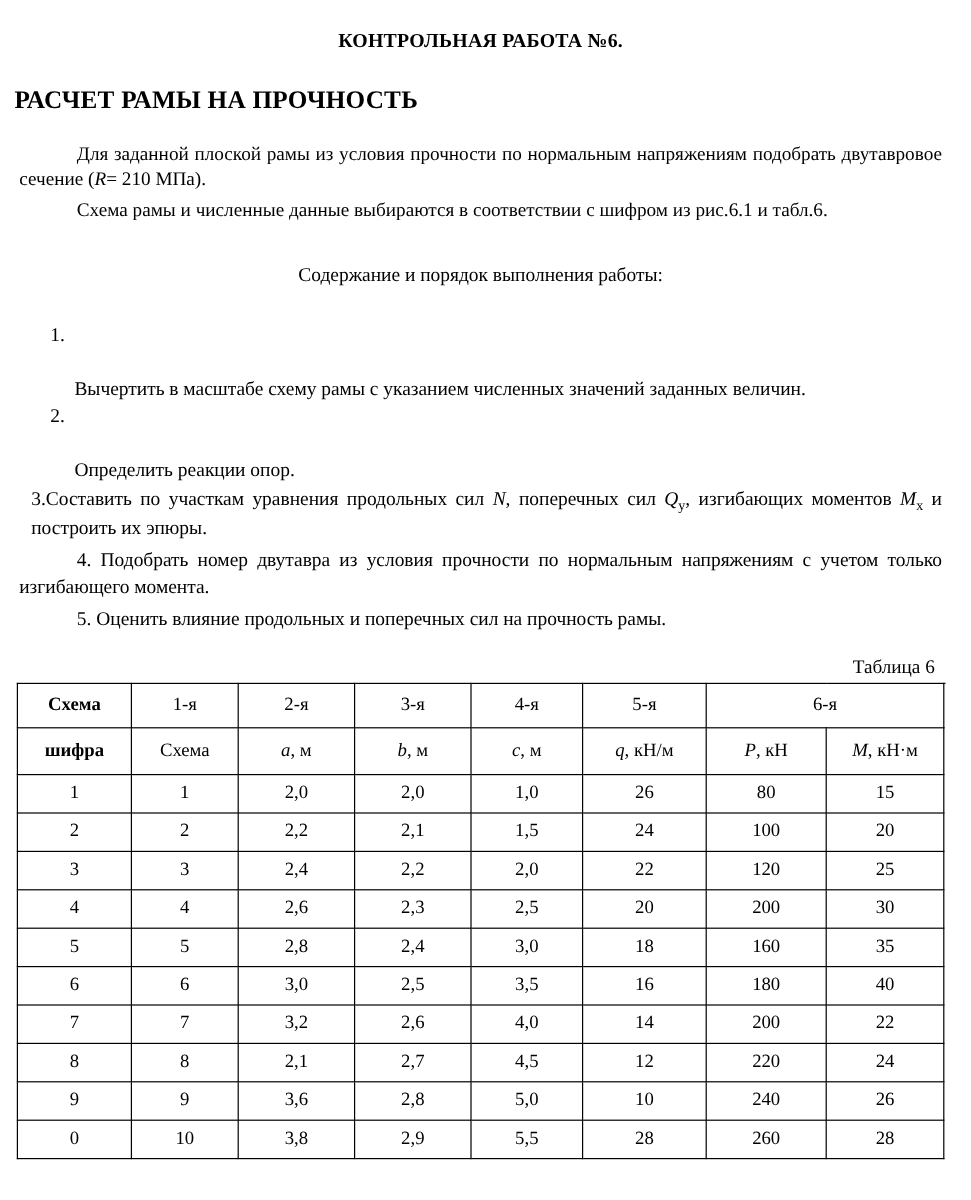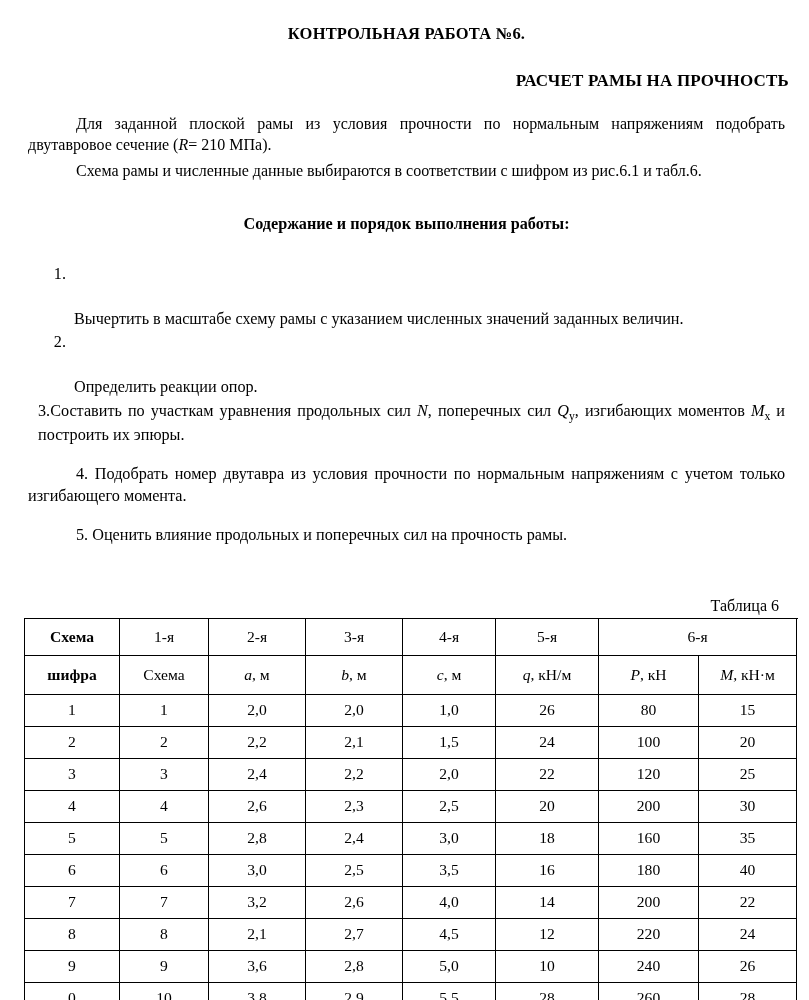--- a/index.html
+++ b/index.html
@@ -11,52 +11,51 @@
     width: 809px;
     height: 1000px;
     font-family: "Liberation Serif", serif;
     color: #000000;
     overflow: hidden;
   }
   .page {
     width: 809px;
     height: 736px;
     box-sizing: border-box;
-    padding: 18px 20px 0 24px;
+    padding: 18px 20px 0 12px;
     position: relative;
   }
   .title1 {
     text-align: center;
     font-weight: bold;
     font-size: 16.5px;
     letter-spacing: 0.2px;
     margin: 6px 0 0 0;
   }
   .title2 {
-    text-align: right;
+    text-align: left;
     font-weight: bold;
-    font-size: 17px;
+    font-size: 21px;
     letter-spacing: 0.2px;
     margin: 27px 0 0 0;
   }
   .para {
     font-size: 16px;
     text-align: justify;
     text-indent: 48px;
     line-height: 1.33;
     margin: 22px 4px 0 4px;
   }
   .para.tight {
     margin-top: 4px;
   }
   .center-line {
     text-align: center;
     font-size: 16.2px;
     margin: 34px 0 0 0;
-    font-weight: bold;
   }
   .list {
     margin: 30px 4px 0 4px;
     font-size: 16.2px;
     line-height: 1.33;
   }
   .li {
     display: flex;
     margin-top: 2px;
   }
@@ -66,36 +65,36 @@
     text-align: right;
     padding-right: 8px;
     box-sizing: border-box;
   }
   .li .txt {
     flex: 1;
     text-align: justify;
     margin-top: 45px;
   }
   .li-plain {
-    margin-top: 18px;
+    margin-top: 6px;
     text-indent: 48px;
     text-align: justify;
   }
   .li-noindent {
     margin-top: 2px;
     text-align: justify;
     padding-left: 46px;
     text-indent: -46px;
   }
   i { font-style: italic; }
   sub { font-size: 0.72em; }
   .table-caption {
     text-align: right;
     font-size: 16px;
-    margin: 50px 10px 3px 0;
+    margin: 20px 10px 3px 0;
   }
   table.data {
     border-collapse: collapse;
     width: 772px;
     margin: 0 auto;
     table-layout: fixed;
   }
   table.data th, table.data td {
     border: 1px solid #000000;
     text-align: center;

